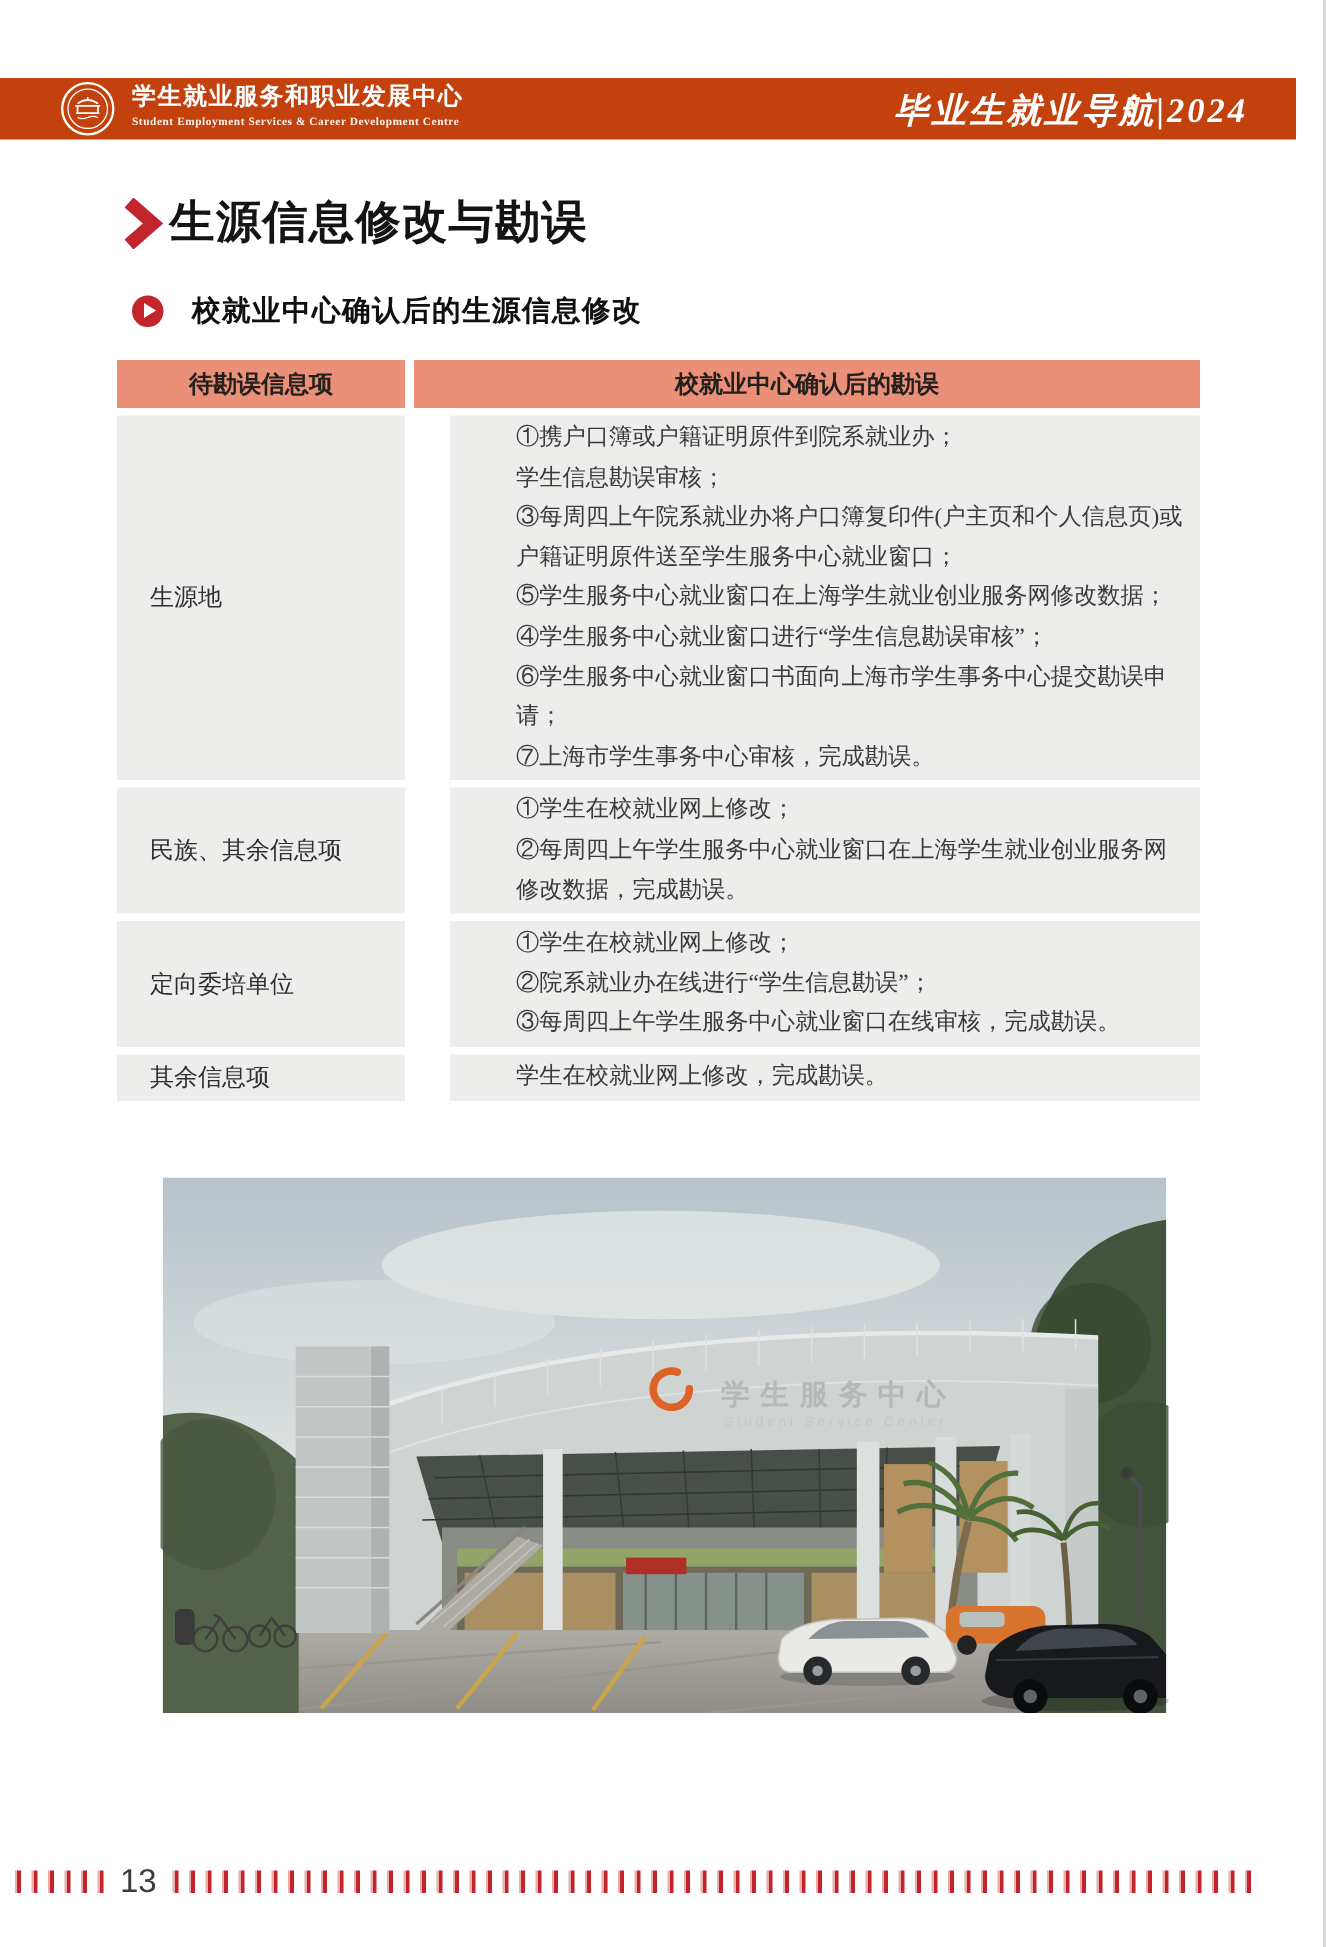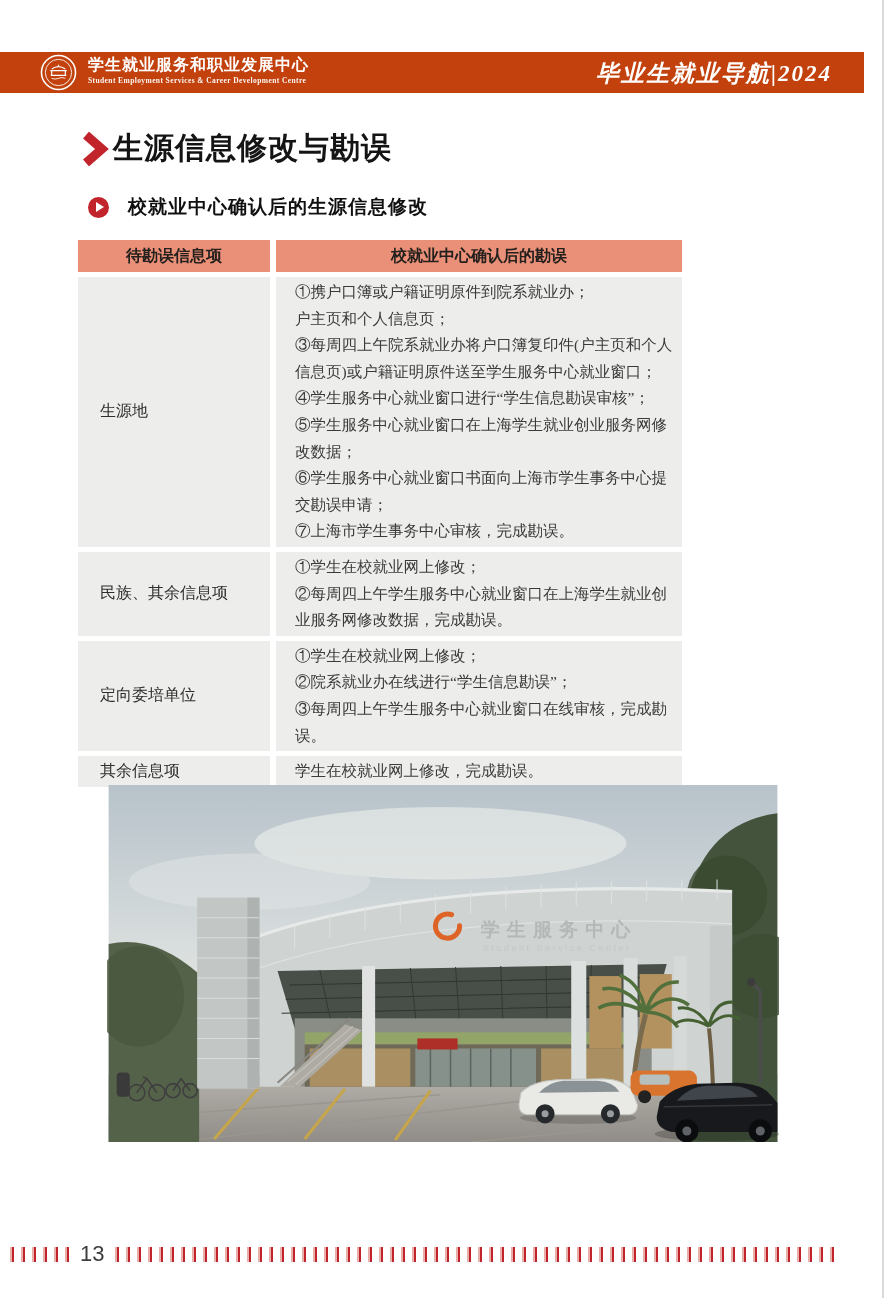--- a/index.html
+++ b/index.html
@@ -27,31 +27,31 @@
   
   .section-row{position:absolute;left:88px;top:194px;display:flex;align-items:center;}
   .play-circle{width:21px;height:21px;border-radius:50%;background:#C2242C;display:flex;
           align-items:center;justify-content:center;margin-right:19px;flex:0 0 auto;}
   .play-circle i{display:block;width:0;height:0;border-left:8px solid #fff;
           border-top:5px solid transparent;border-bottom:5px solid transparent;margin-left:2px;}
   .section-title{font-family:"Liberation Serif","DejaVu Serif",serif;font-weight:bold;font-size:19px;
           color:#101010;letter-spacing:1px;margin:0;}
 
   
-  .tbl{position:absolute;left:78px;top:240px;width:604px;}
+  .tbl{position:absolute;left:78px;top:240px;width:722px;}
   .trow{display:flex;margin-bottom:5px;}
   .gapcol{width:6px;flex:0 0 auto;}
   .th-left,.th-right{background:#EA9078;height:32px;display:flex;align-items:center;justify-content:center;
           font-family:"Liberation Sans",sans-serif;font-weight:bold;font-size:16px;color:#24201d;}
   .th-left{width:192px;flex:0 0 auto;}
   .th-right{flex:1;}
   .td-label{width:192px;flex:0 0 auto;background:#EDEDEB;display:flex;align-items:center;
           padding-left:22px;box-sizing:border-box;font-size:16px;color:#2e2e2e;}
-  .td-content{flex:1;background:#EDEDEB;padding:2px 8px 2px 19px;box-sizing:border-box;
-          font-size:15.5px;color:#3a3a3a;display:flex;flex-direction:column;justify-content:flex-end;}
+  .td-content{flex:1;background:#EDEDEB;padding:2px 8px 2px 44px;box-sizing:border-box;
+          font-size:15.5px;color:#3a3a3a;display:flex;flex-direction:column;justify-content:flex-end;margin-left:24px;}
   .tline{line-height:26.6px;}
 
   
   .photo{position:absolute;left:105px;top:783px;width:672px;height:357px;margin:2px;padding:0;}
   .photo svg{display:block;}
 
   
   .footer{position:absolute;left:10px;top:1244px;right:14px;height:20px;display:flex;align-items:center;}
   .ticks{display:flex;gap:7px;align-items:center;}
   .tick{width:4px;height:15px;background:linear-gradient(90deg,#E9AFAB 0 38%,#C2242C 38%);}
@@ -97,24 +97,24 @@
       <div class="th-left">待勘误信息项</div>
       <div class="gapcol"></div>
       <div class="th-right">校就业中心确认后的勘误</div>
     </div>
     <div id="table-body">
     <div class="trow">
       <div class="td-label">生源地</div>
       <div class="gapcol"></div>
       <div class="td-content">
             <div class="tline">①携户口簿或户籍证明原件到院系就业办；</div>
-            <div class="tline">户主页和个人信息页；</div>
+            <div class="tline">学生信息勘误审核；</div>
             <div class="tline">③每周四上午院系就业办将户口簿复印件(户主页和个人信息页)或户籍证明原件送至学生服务中心就业窗口；</div>
+            <div class="tline">⑤学生服务中心就业窗口在上海学生就业创业服务网修改数据；</div>
             <div class="tline">④学生服务中心就业窗口进行“学生信息勘误审核”；</div>
-            <div class="tline">⑤学生服务中心就业窗口在上海学生就业创业服务网修改数据；</div>
             <div class="tline">⑥学生服务中心就业窗口书面向上海市学生事务中心提交勘误申请；</div>
             <div class="tline">⑦上海市学生事务中心审核，完成勘误。</div>
           </div>
     </div>
 
     <div class="trow">
       <div class="td-label">民族、其余信息项</div>
       <div class="gapcol"></div>
       <div class="td-content">
             <div class="tline">①学生在校就业网上修改；</div>

